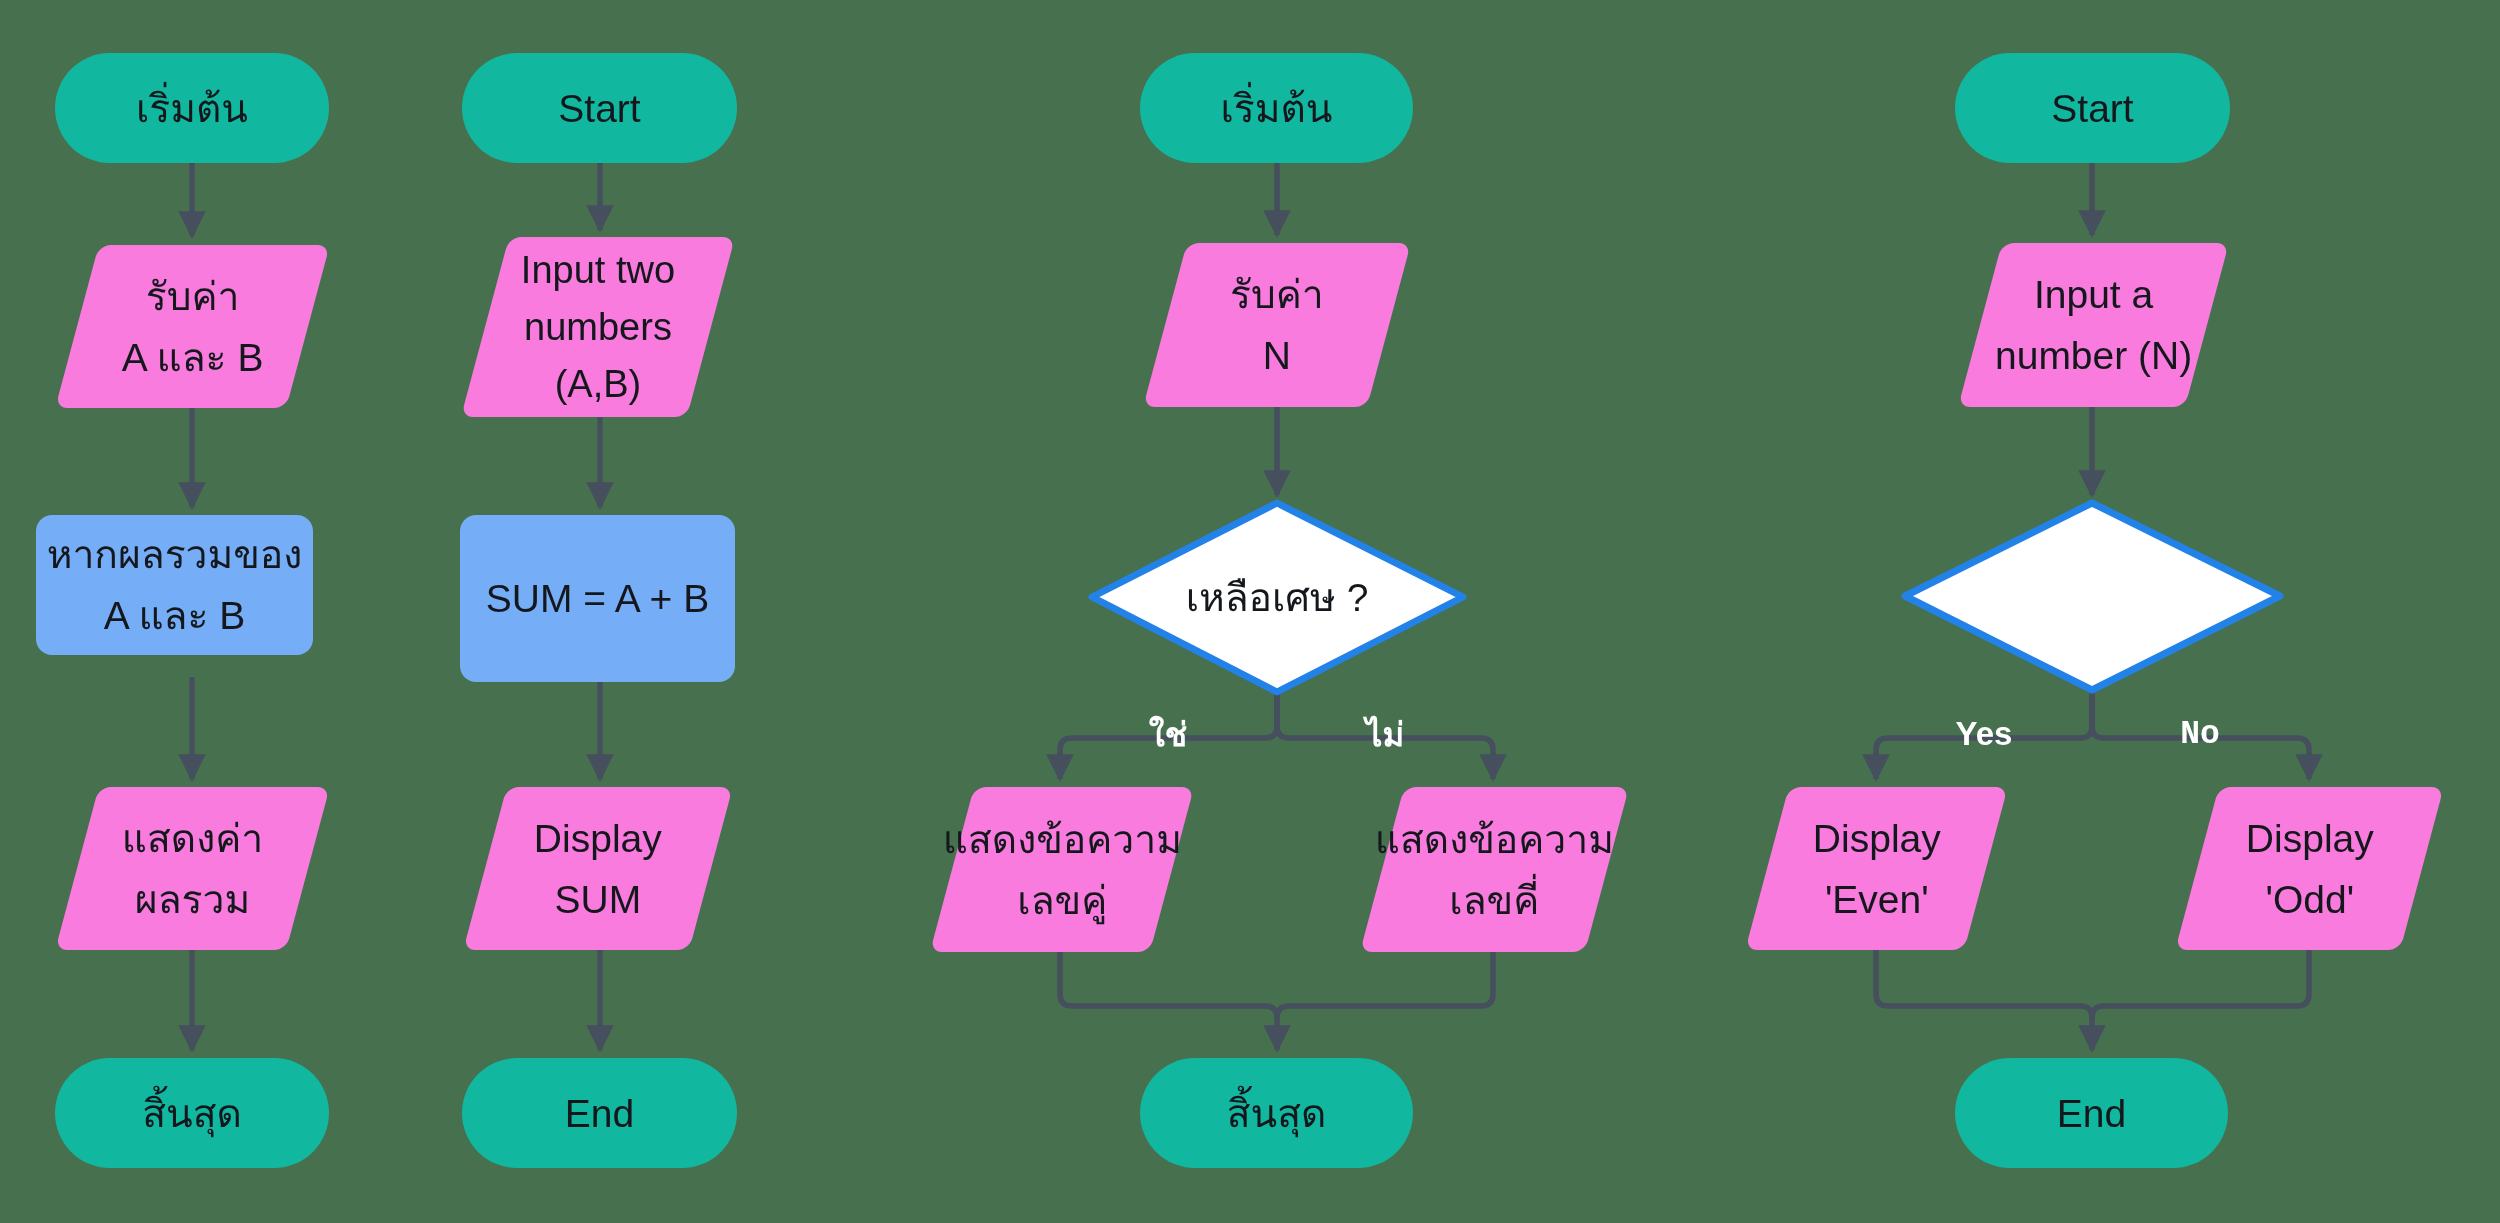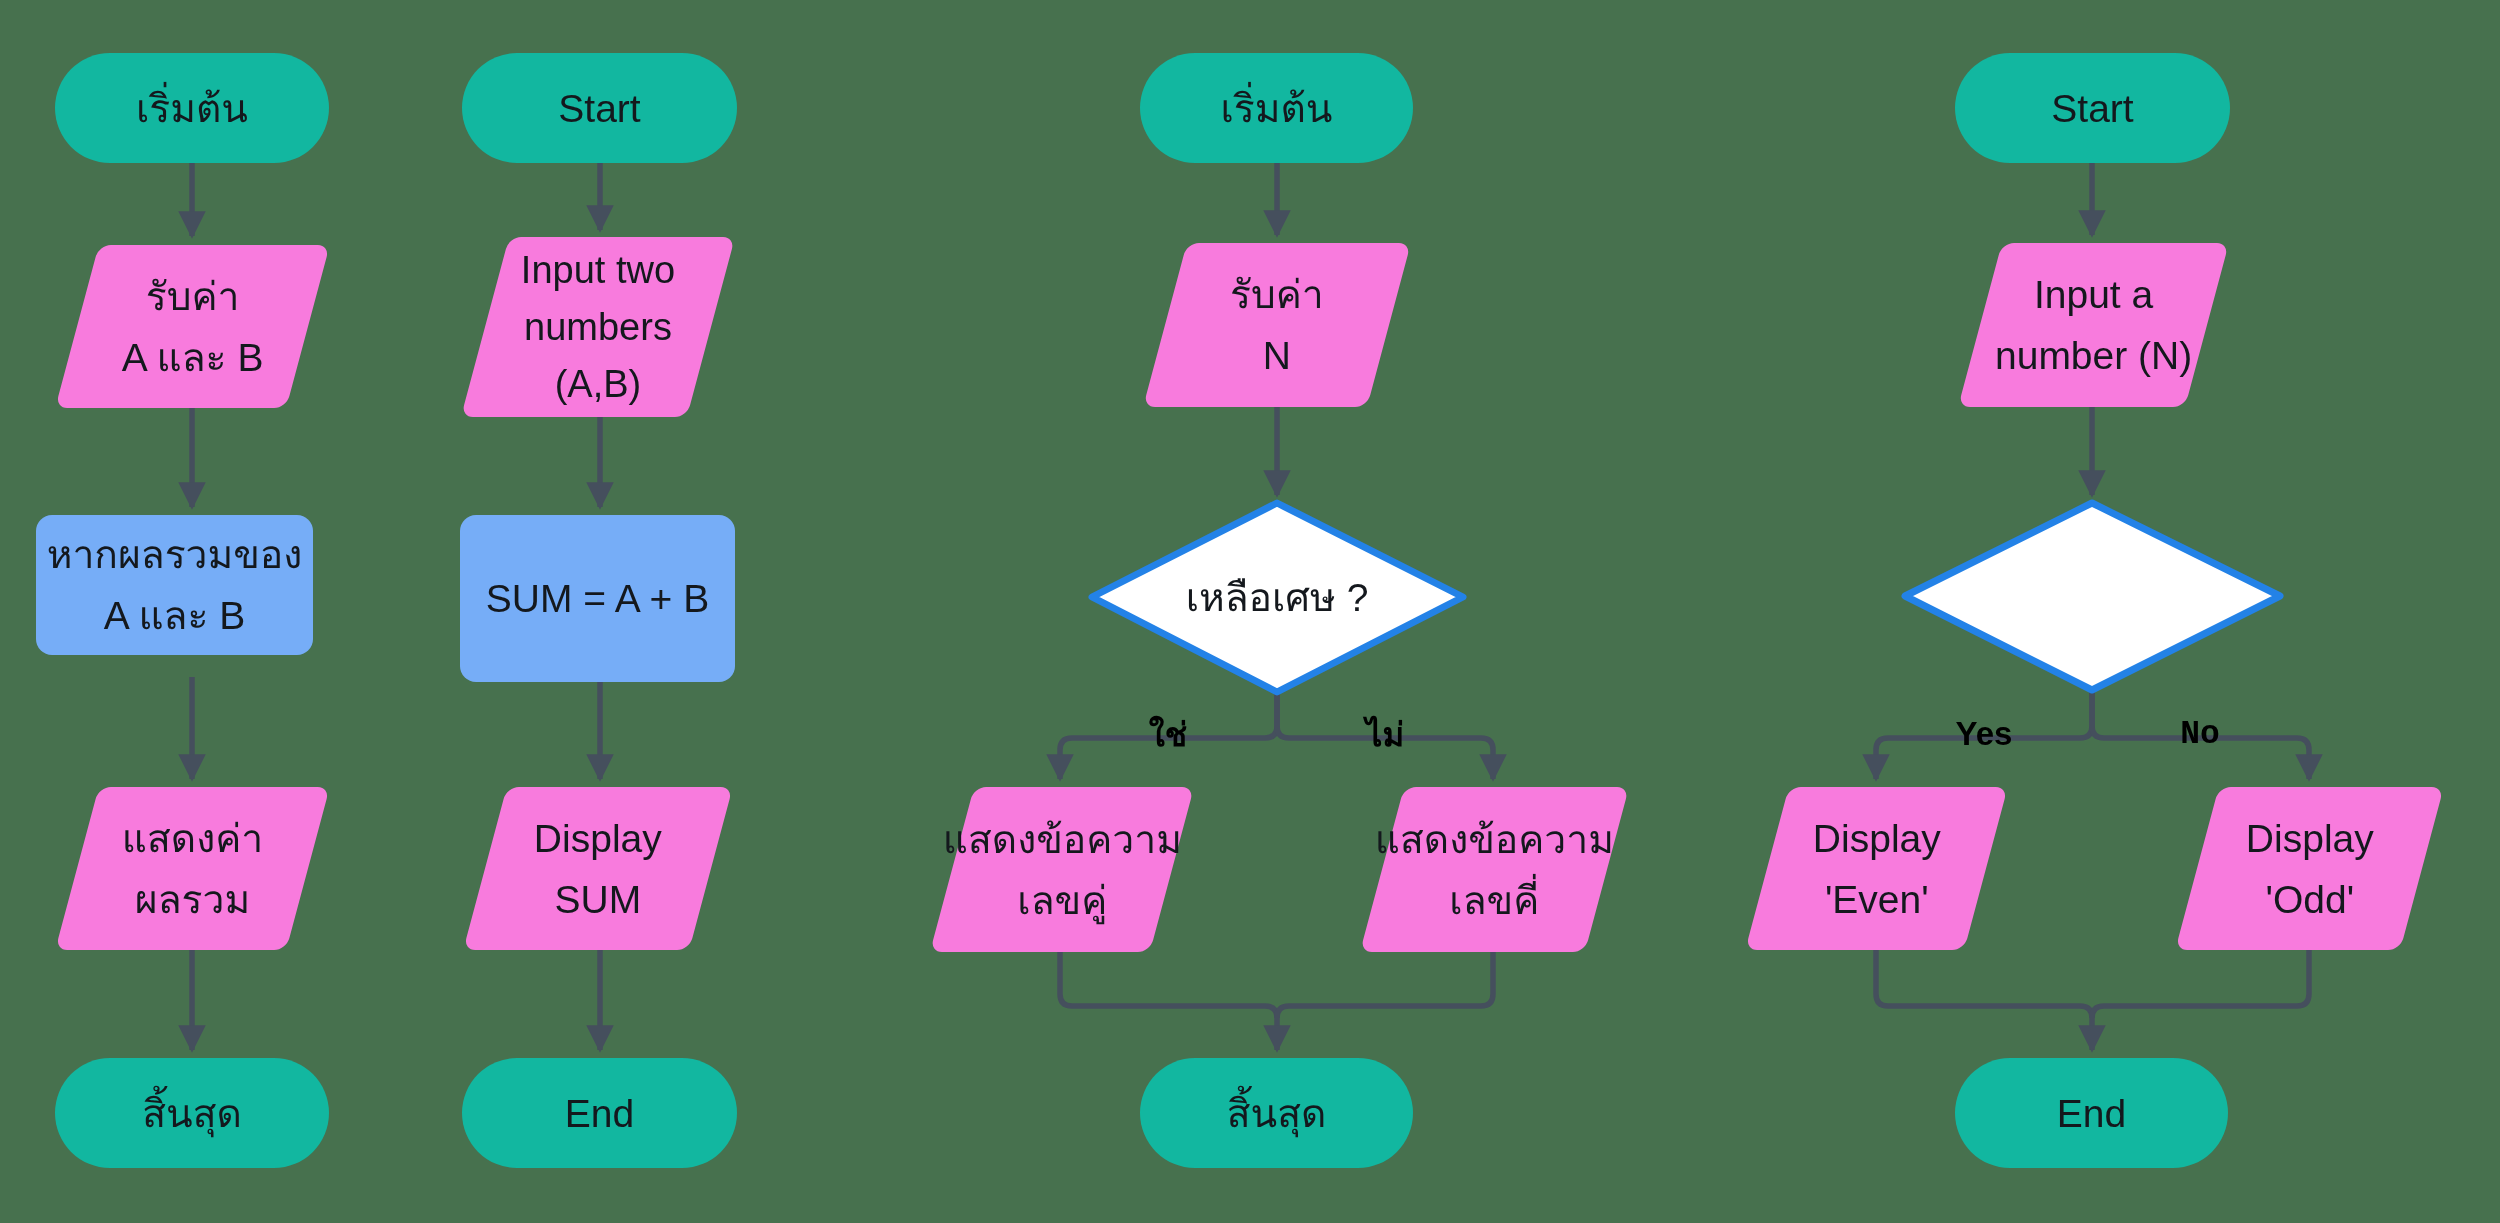--- a/index.html
+++ b/index.html
@@ -18,21 +18,21 @@
     font-size:39px;line-height:61px;white-space:nowrap;
   }
   .stadium{background:var(--terminal,#12b7a0);border-radius:55px;text-align:right;}
   .proc{background:var(--process,#76adf7);border-radius:16px;}
   .para{background:var(--io,#f87bdd);border-radius:12px;transform:skewX(-15deg);}
   .para .inner{transform:skewX(15deg);display:flex;flex-direction:column;align-items:center;}
   .three-line{font-size:38px;line-height:57px;}
   .dtext{background:transparent;z-index:3;}
   .branch-label{
     position:absolute;z-index:4;display:flex;align-items:center;justify-content:center;
-    font-size:33px;font-weight:bold;color:#000000;white-space:nowrap;text-align:right;
+    font-size:33px;font-weight:bold;color:#ffffff;white-space:nowrap;text-align:right;
   }
   .wire{stroke:var(--connector,#454f5d);stroke-width:5.5;fill:none;}
   .diamond{fill:var(--decision_fill,#ffffff);stroke:var(--decision_border,#2382e7);stroke-width:7;stroke-linejoin:round;}
   #ah-path{fill:var(--connector,#454f5d);}
 </style>
 </head>
 <body>
 
 <div id="canvas">
 

